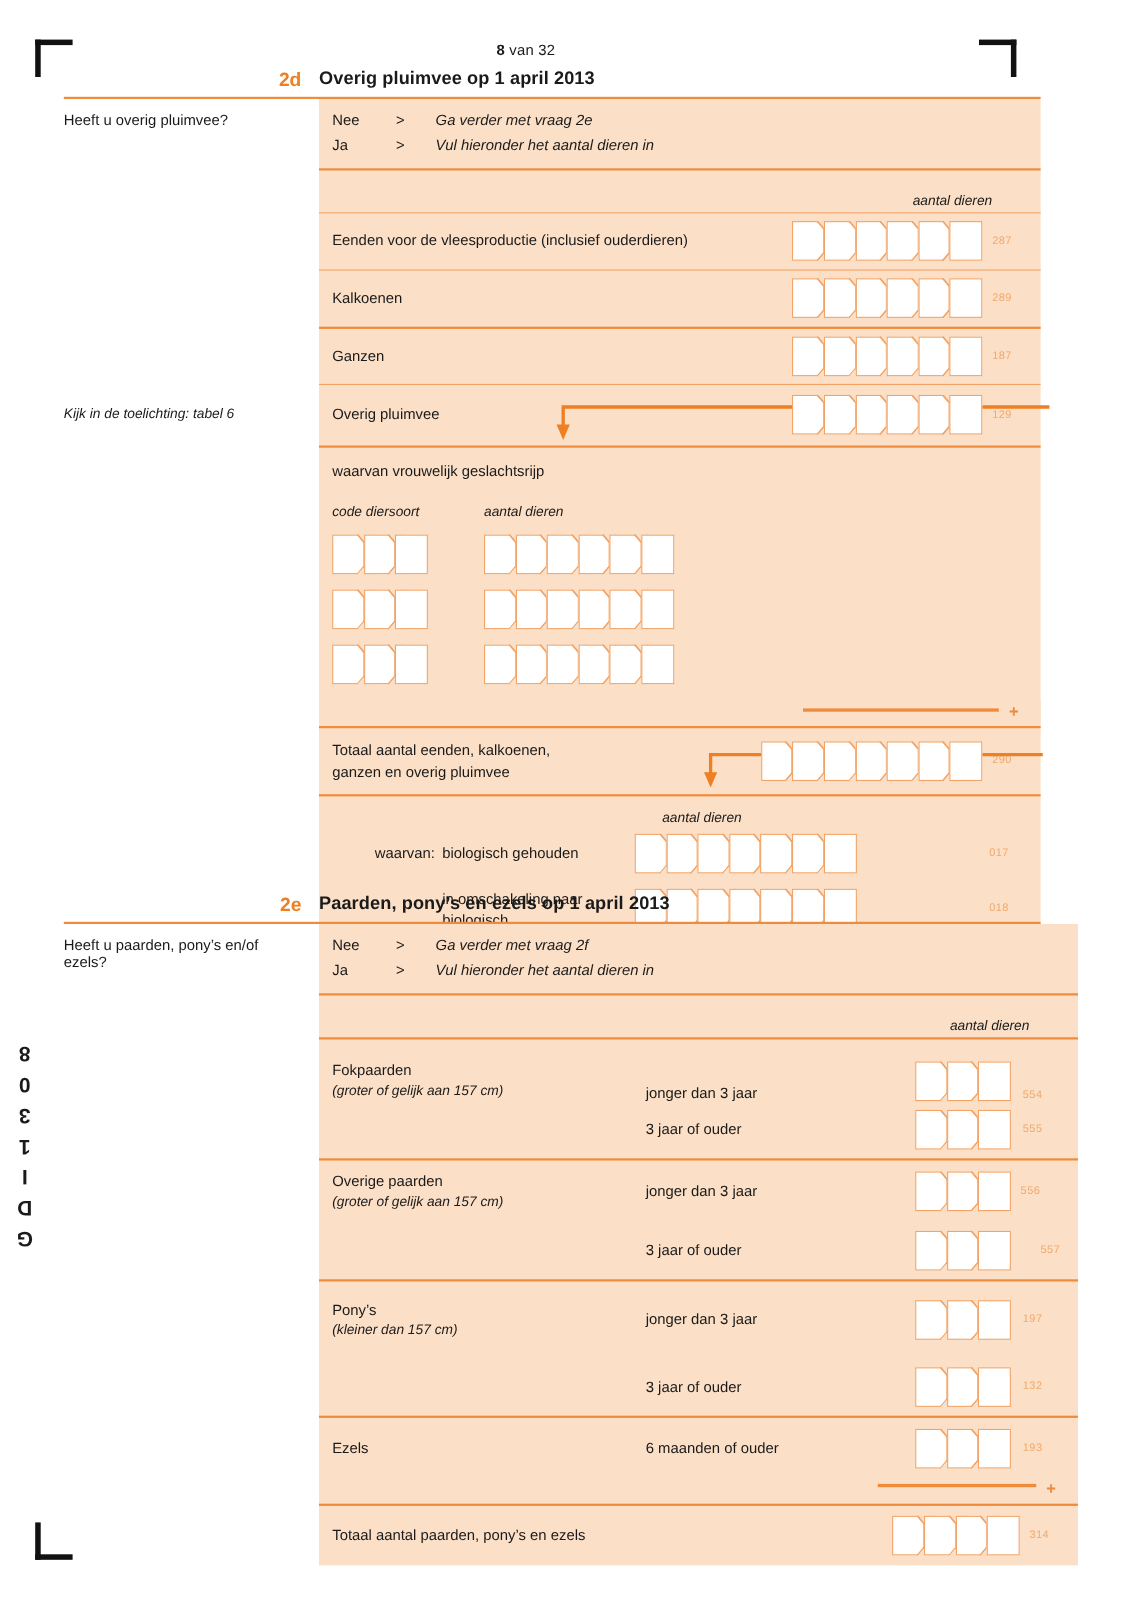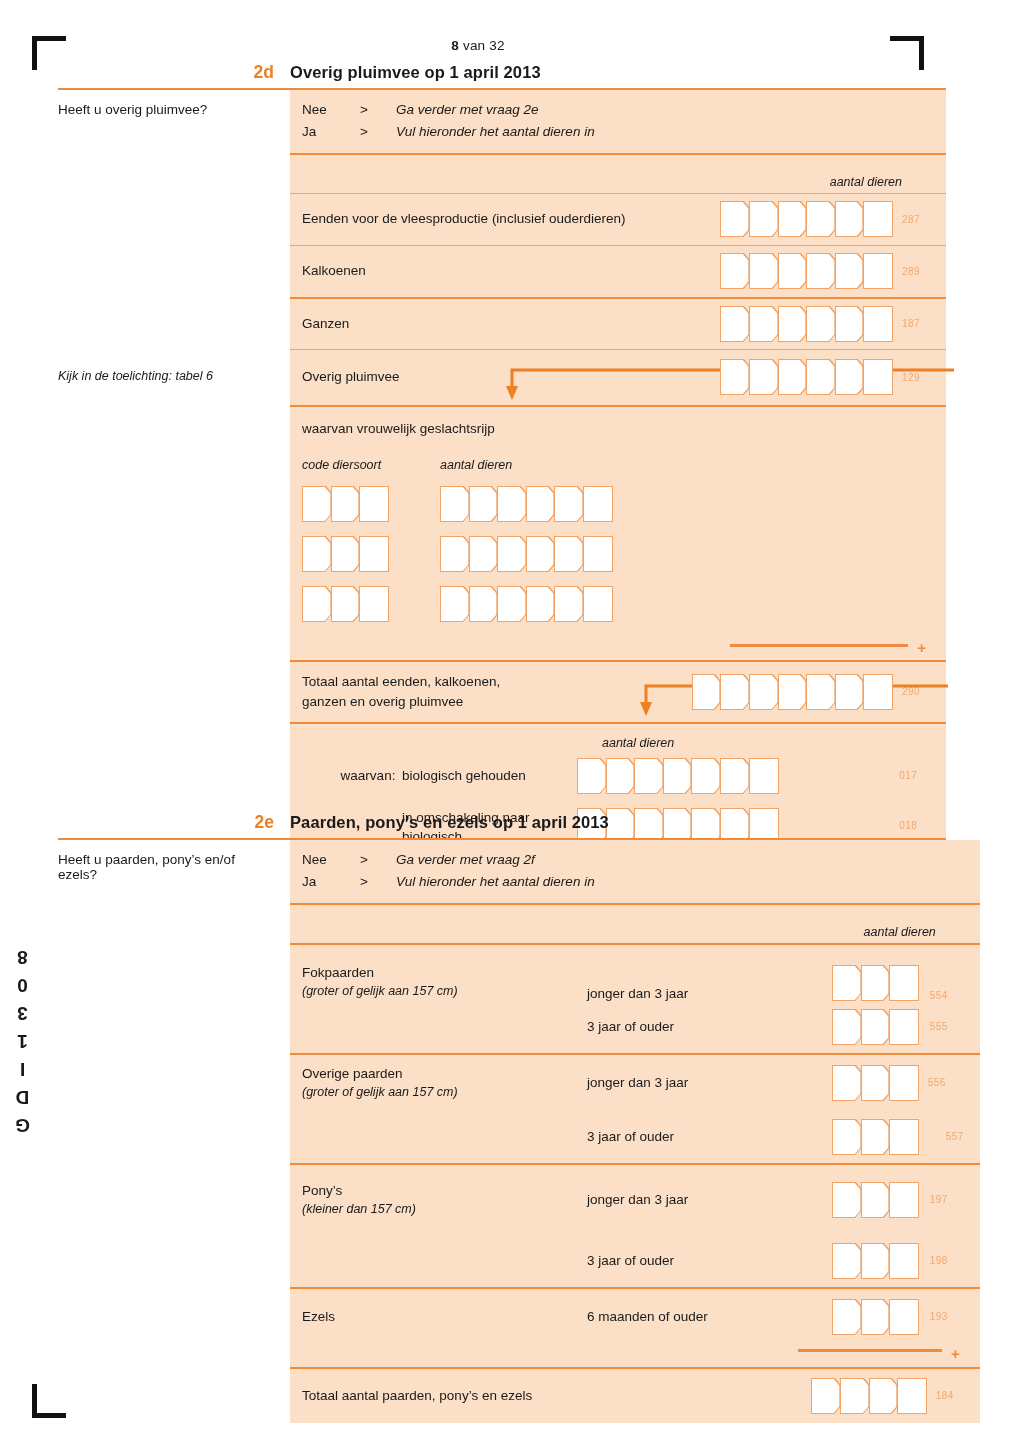--- a/index.html
+++ b/index.html
@@ -47,21 +47,21 @@
   .sidecode{
     position:absolute;left:12px;top:940px;
     font-size:19px;font-weight:700;letter-spacing:7px;
     writing-mode:vertical-rl;text-orientation:upright;
     transform:rotate(180deg);
   }
 
   
   .sec{position:absolute;left:58px;width:888px;}
   .sec-head{
-    display:flex;align-items:center;
+    display:flex;align-items:flex-start;
     padding-bottom:5px;
     border-bottom:2px solid var(--line-strong);
   }
   .sec-num{
     width:232px;text-align:right;padding-right:16px;
     color:var(--accent);font-weight:700;font-size:17.5px;
   }
   .sec-title{font-weight:700;font-size:16.5px;letter-spacing:.1px;}
 
   
@@ -1265,21 +1265,21 @@
                       <path d="M7 7 L7 29" fill="none" stroke="#F2A365" stroke-width="1.4"></path>
                       <path d="M1 36 L7 29 L13 36" fill="none" stroke="#F2A365" stroke-width="1.4"></path>
                       <path d="M1 0 L13 0 L7 7 Z" fill="#FBDFC6" stroke="none"></path>
                       <path d="M1 36 L13 36 L7 29 Z" fill="#FBDFC6" stroke="none"></path>
                       <path d="M1 0 L7 7 L13 0" fill="none" stroke="#F2A365" stroke-width="1.4"></path>
                       <path d="M1 36 L7 29 L13 36" fill="none" stroke="#F2A365" stroke-width="1.4"></path>
                     </svg>
                   </div>
                   <div class="cell" style="width: 30px;"></div>
                 </div>
-                <div class="code" style="margin-left: 12px;">198</div>
+                <div class="code" style="margin-left: 12px;">132</div>
               </div>
             </div>
             <div class="row thick" style="display: block; min-height: 0px; padding: 0px 0px 0px 12px;">
               <div style="display: flex; align-items: center; min-height: 56px; position: relative;">
                 <div style="width: 285px; font-size: 13.5px; line-height: 1.45;">
                   <div>Ezels</div>
                 </div>
                 <div style="width: 245px; font-size: 13.5px;">6 maanden of ouder</div>
                 <div class="comb">
                   <div class="cell" style="width: 30px;"></div>
@@ -1353,21 +1353,21 @@
                     <path d="M7 7 L7 29" fill="none" stroke="#F2A365" stroke-width="1.4"></path>
                     <path d="M1 36 L7 29 L13 36" fill="none" stroke="#F2A365" stroke-width="1.4"></path>
                     <path d="M1 0 L13 0 L7 7 Z" fill="#FBDFC6" stroke="none"></path>
                     <path d="M1 36 L13 36 L7 29 Z" fill="#FBDFC6" stroke="none"></path>
                     <path d="M1 0 L7 7 L13 0" fill="none" stroke="#F2A365" stroke-width="1.4"></path>
                     <path d="M1 36 L7 29 L13 36" fill="none" stroke="#F2A365" stroke-width="1.4"></path>
                   </svg>
                 </div>
                 <div class="cell" style="width: 30px;"></div>
               </div>
-            <div class="code">184</div>
+            <div class="code">314</div>
           </div>
         </div>
 
       </div>
     </div>
   </div>
 
 </div>
 
 </body></html>

